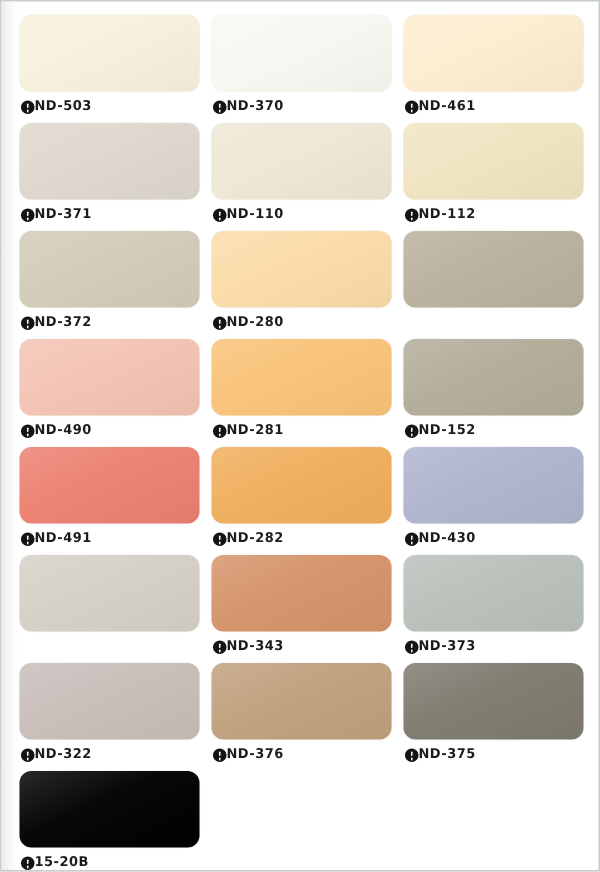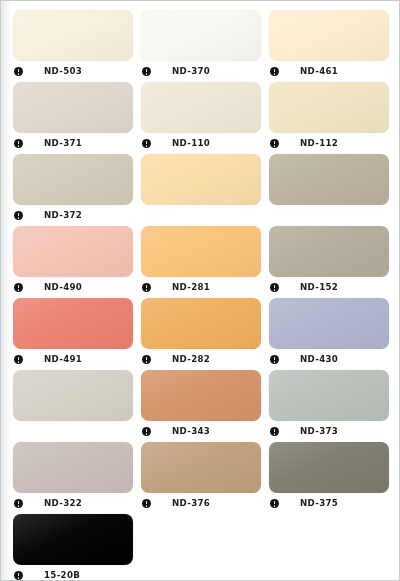--- a/index.html
+++ b/index.html
@@ -64,21 +64,21 @@
     position: absolute;
     inset: 0;
     border-radius: 8px;
     background: linear-gradient(155deg, rgba(255,255,255,0.16) 0%, rgba(255,255,255,0.03) 42%, rgba(0,0,0,0.035) 100%);
     pointer-events: none;
   }
 
   .chip-caption {
     display: flex;
     align-items: center;
-    gap: 21px;
+    gap: 0;
     height: 21px;
     padding-left: 1px;
   }
 
   .info-icon {
     flex: 0 0 auto;
     width: 9px;
     height: 9px;
     border-radius: 50%;
     background: #141414;
@@ -166,20 +166,24 @@
       </div>
       <div class="swatch-cell">
         <div class="chip" style="background: rgb(210, 203, 185);"></div>
         <div class="chip-caption">
           <span class="info-icon"></span>
           <span class="chip-code">ND-372</span>
         </div>
       </div>
       <div class="swatch-cell">
         <div class="chip" style="background: rgb(251, 220, 168);"></div>
+        <div class="chip-caption">
+          <span class="info-icon"></span>
+          <span class="chip-code">ND-280</span>
+        </div>
       </div>
       <div class="swatch-cell">
         <div class="chip" style="background: rgb(185, 177, 157);"></div>
       </div>
       <div class="swatch-cell">
         <div class="chip" style="background: rgb(243, 195, 180);"></div>
         <div class="chip-caption">
           <span class="info-icon"></span>
           <span class="chip-code">ND-490</span>
         </div>

